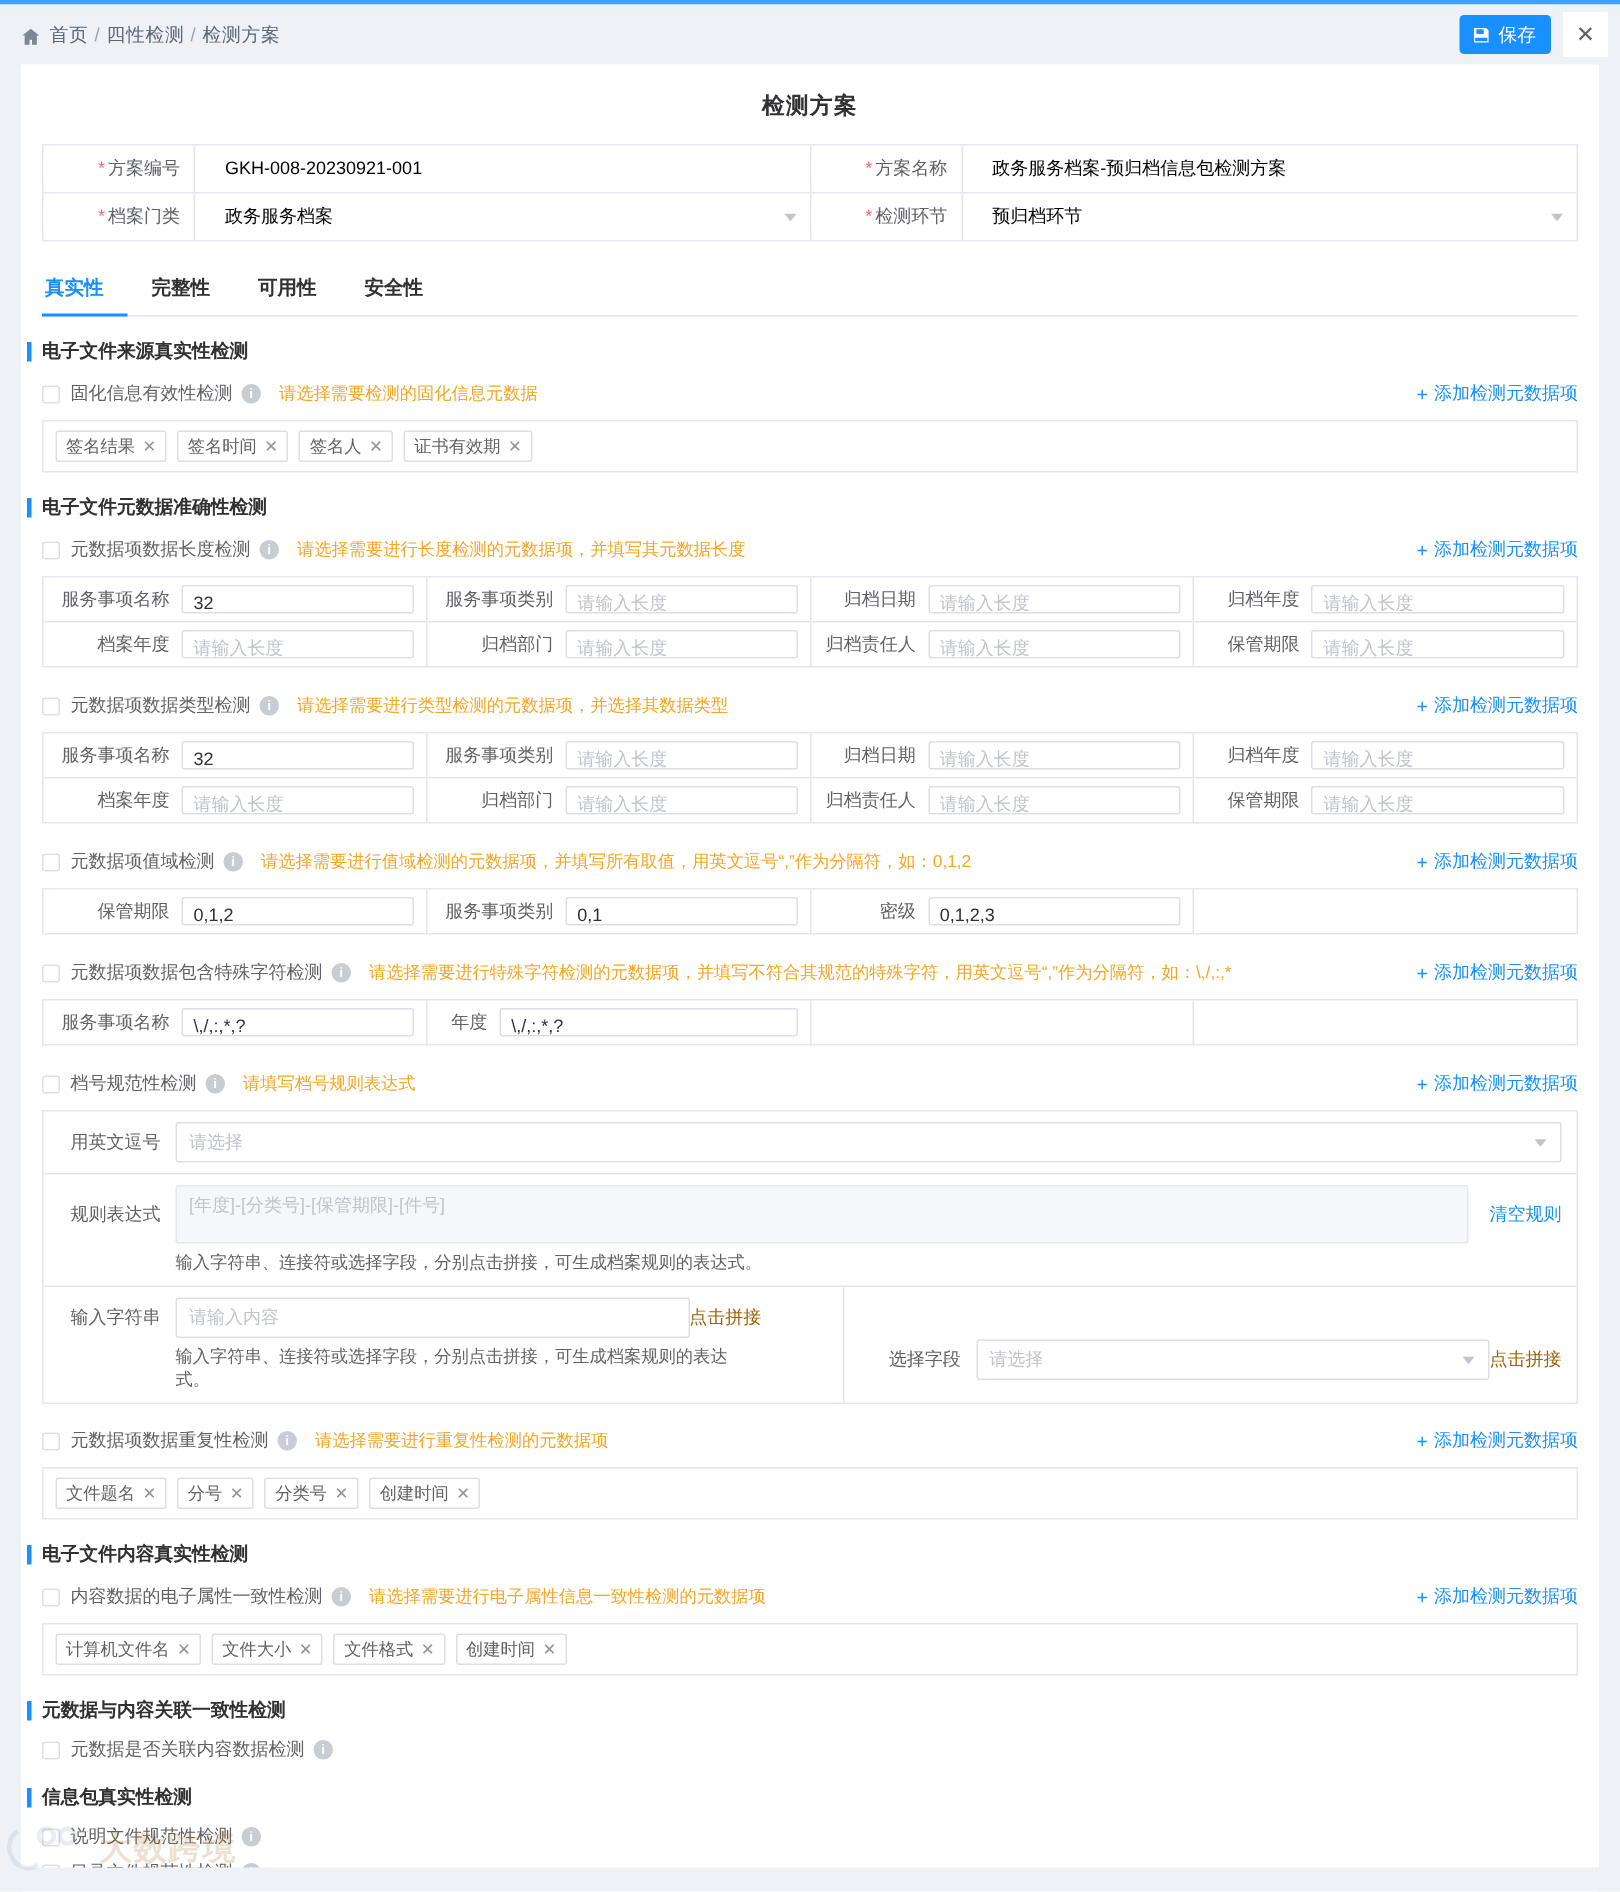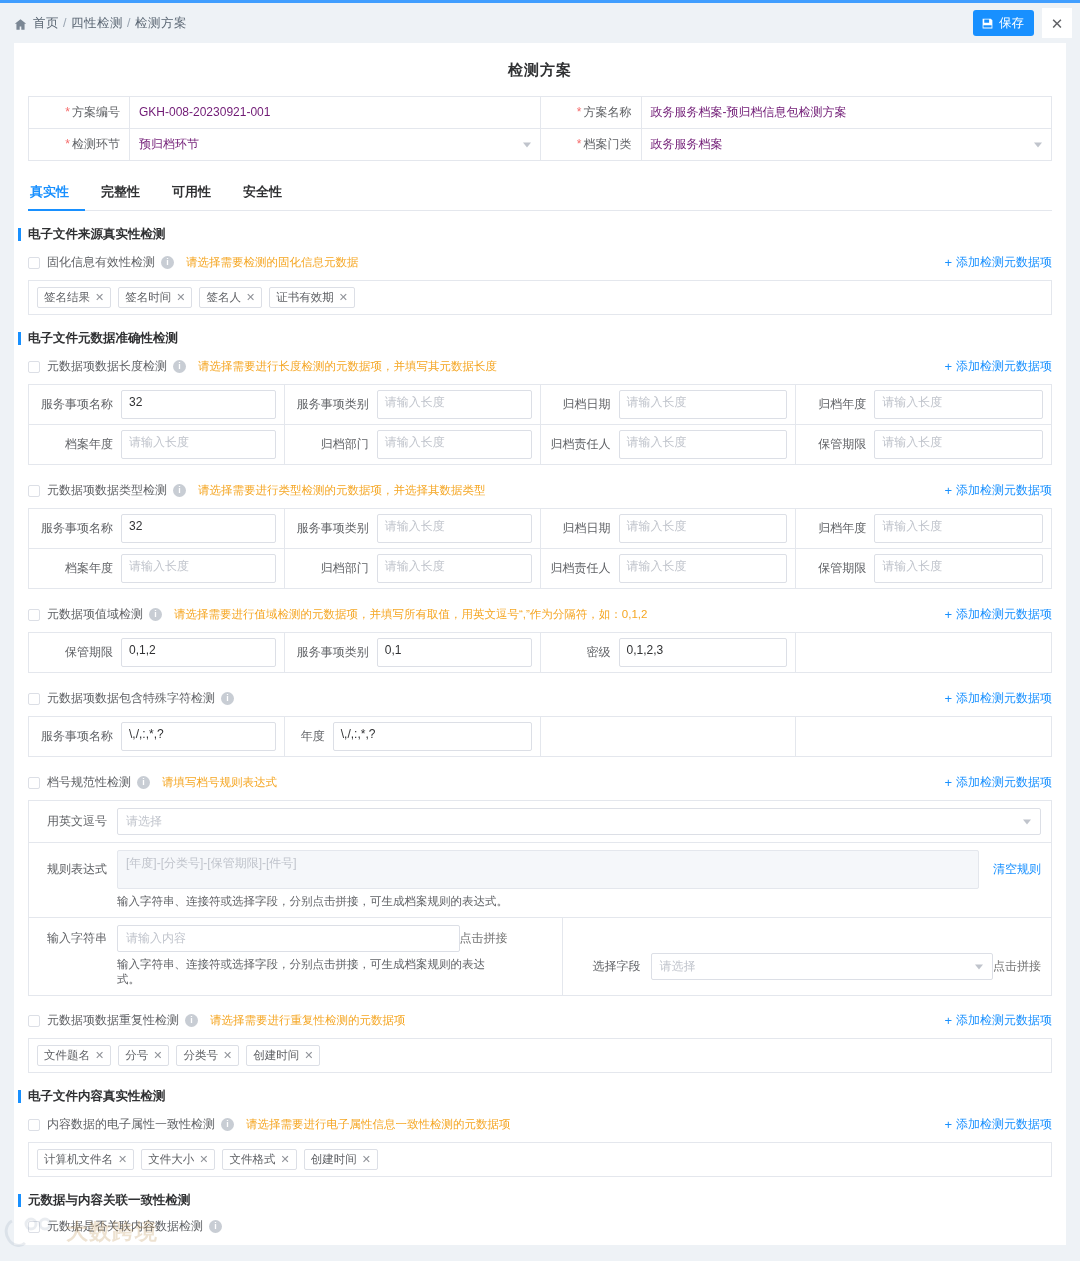--- a/index.html
+++ b/index.html
@@ -52,22 +52,22 @@
   .hdr{ margin:0 14px; border:1px solid #e4e7ed; border-bottom:none; }
   .hdr-row{ display:flex; border-bottom:1px solid #e4e7ed; }
   .hdr-cell{ display:flex; align-items:center; flex:1; min-width:0; }
   .hdr-cell + .hdr-cell{ border-left:1px solid #e4e7ed; }
   .hdr-label{
     width:100px; flex:none; text-align:right; padding-right:9px;
     font-size:12px; color:#606266; background:#fff;
   }
   .req{ color:#f56c6c; margin-right:2px; }
   .hdr-val{
-    flex:1; height:31px; line-height:31px; font-size:12px; color:#701a75;
-    border-left:1px solid #e4e7ed; padding-left:9px; min-width:0;
+    flex:1; height:31px; line-height:31px; font-size:12px; color:#000000;
+    border-left:1px solid #e4e7ed; padding-left:20px; min-width:0;
     white-space:nowrap; overflow:hidden;
   }
   .hdr-val.sel{ position:relative; padding-right:24px; }
   .caret{
     position:absolute; right:9px; top:50%; transform:translateY(-50%);
     width:0;height:0;border-left:4px solid transparent;border-right:4px solid transparent;
     border-top:5px solid #c0c4cc;
   }
 
   
@@ -127,21 +127,21 @@
   .fgrid{ margin:9px 14px 0 14px; border:1px solid #e4e7ed; border-bottom:none; }
   .fgrid-row{ display:flex; border-bottom:1px solid #e4e7ed; }
   .fcell{ flex:1; display:flex; align-items:center; min-width:0; padding:5px 8px; }
   .fcell + .fcell{ border-left:1px solid #e4e7ed; }
   .fcell.empty{ }
   .flabel{
     flex:none; font-size:12px; color:#606266; text-align:right;
     padding-right:8px; white-space:nowrap;
   }
   .finput{
-    flex:1; min-width:0; height:29px; line-height:23px;
+    flex:1; min-width:0; height:19px; line-height:23px;
     border:1px solid #dcdfe6; border-radius:2px; background:#fff;
     padding:0 7px; font-size:12px; color:#303133;
     white-space:nowrap; overflow:hidden;
   }
   .finput.ph{ color:#c0c4cc; }
 
   
   .w84{ width:84px; }
   .w70{ width:70px; }
   .w40{ width:40px; }
@@ -161,21 +161,21 @@
   }
   .rclear{ color:#1890ff; font-size:12px; margin-left:14px; cursor:pointer; white-space:nowrap; }
   .rtip{ font-size:11.5px; color:#606266; padding:2px 10px 8px 88px; }
   .rsplit{ display:flex; border-bottom:1px solid #e4e7ed;gap:44px; }
   .rhalf{ flex:1; min-width:0; }
   .rhalf + .rhalf{ border-left:1px solid #e4e7ed; }
   .rinput{
     flex:1; height:27px; line-height:25px; border:1px solid #dcdfe6; border-radius:2px;
     background:#fff; padding:0 8px; font-size:12px; color:#c0c4cc;
   }
-  .rlink{ color:#737373; font-size:12px; margin-left:0; cursor:pointer; white-space:nowrap; }
+  .rlink{ color:#a16207; font-size:12px; margin-left:0; cursor:pointer; white-space:nowrap; }
 
   
   .simplerow{ margin:9px 14px 0 14px; display:flex; align-items:center; }
 
   
   .watermark{
     position:absolute; left:4px; bottom:12px; opacity:.18;
     display:flex; align-items:center; gap:6px; pointer-events:none;
   }
   .wm-text{ font-size:22px; font-weight:bold; color:#a16207; letter-spacing:1px; }
@@ -219,26 +219,26 @@
         <div class="hdr-label"><span class="req">*</span><span>方案编号</span></div>
         <div class="hdr-val">GKH-008-20230921-001</div>
       </div>
       <div class="hdr-cell">
         <div class="hdr-label"><span class="req">*</span><span>方案名称</span></div>
         <div class="hdr-val">政务服务档案-预归档信息包检测方案</div>
       </div>
     </div>
     <div class="hdr-row">
       <div class="hdr-cell">
+        <div class="hdr-label"><span class="req">*</span><span>档案门类</span></div>
+        <div class="hdr-val sel"><span>政务服务档案</span><span class="caret"></span></div>
+      </div>
+      <div class="hdr-cell">
         <div class="hdr-label"><span class="req">*</span><span>检测环节</span></div>
         <div class="hdr-val sel"><span>预归档环节</span><span class="caret"></span></div>
-      </div>
-      <div class="hdr-cell">
-        <div class="hdr-label"><span class="req">*</span><span>档案门类</span></div>
-        <div class="hdr-val sel"><span>政务服务档案</span><span class="caret"></span></div>
       </div>
     </div>
   </div>
 
   <div class="tabs">
     <div class="tab active">真实性</div>
     <div class="tab">完整性</div>
     <div class="tab">可用性</div>
     <div class="tab">安全性</div>
   </div>
@@ -410,20 +410,21 @@
           <span class="finput">0,1,2,3</span>
         </div>
       <div class="fcell empty"></div>
     </div>
   </div>
 
   <div class="chkrow" style="margin-top:17px">
     <span class="cbox"></span>
     <span class="chklabel">元数据项数据包含特殊字符检测</span>
     <i class="info-icon">i</i>
+    <span class="hint">请选择需要进行特殊字符检测的元数据项，并填写不符合其规范的特殊字符，用英文逗号“,”作为分隔符，如：\,/,:,*</span>
     <span class="spacer"></span>
     <span class="addlink">
         <span class="plus">+</span>
         <span>添加检测元数据项</span>
       </span>
   </div>
   <div class="fgrid">
     <div class="fgrid-row">
       <div class="fcell">
           <span class="flabel w84">服务事项名称</span>

